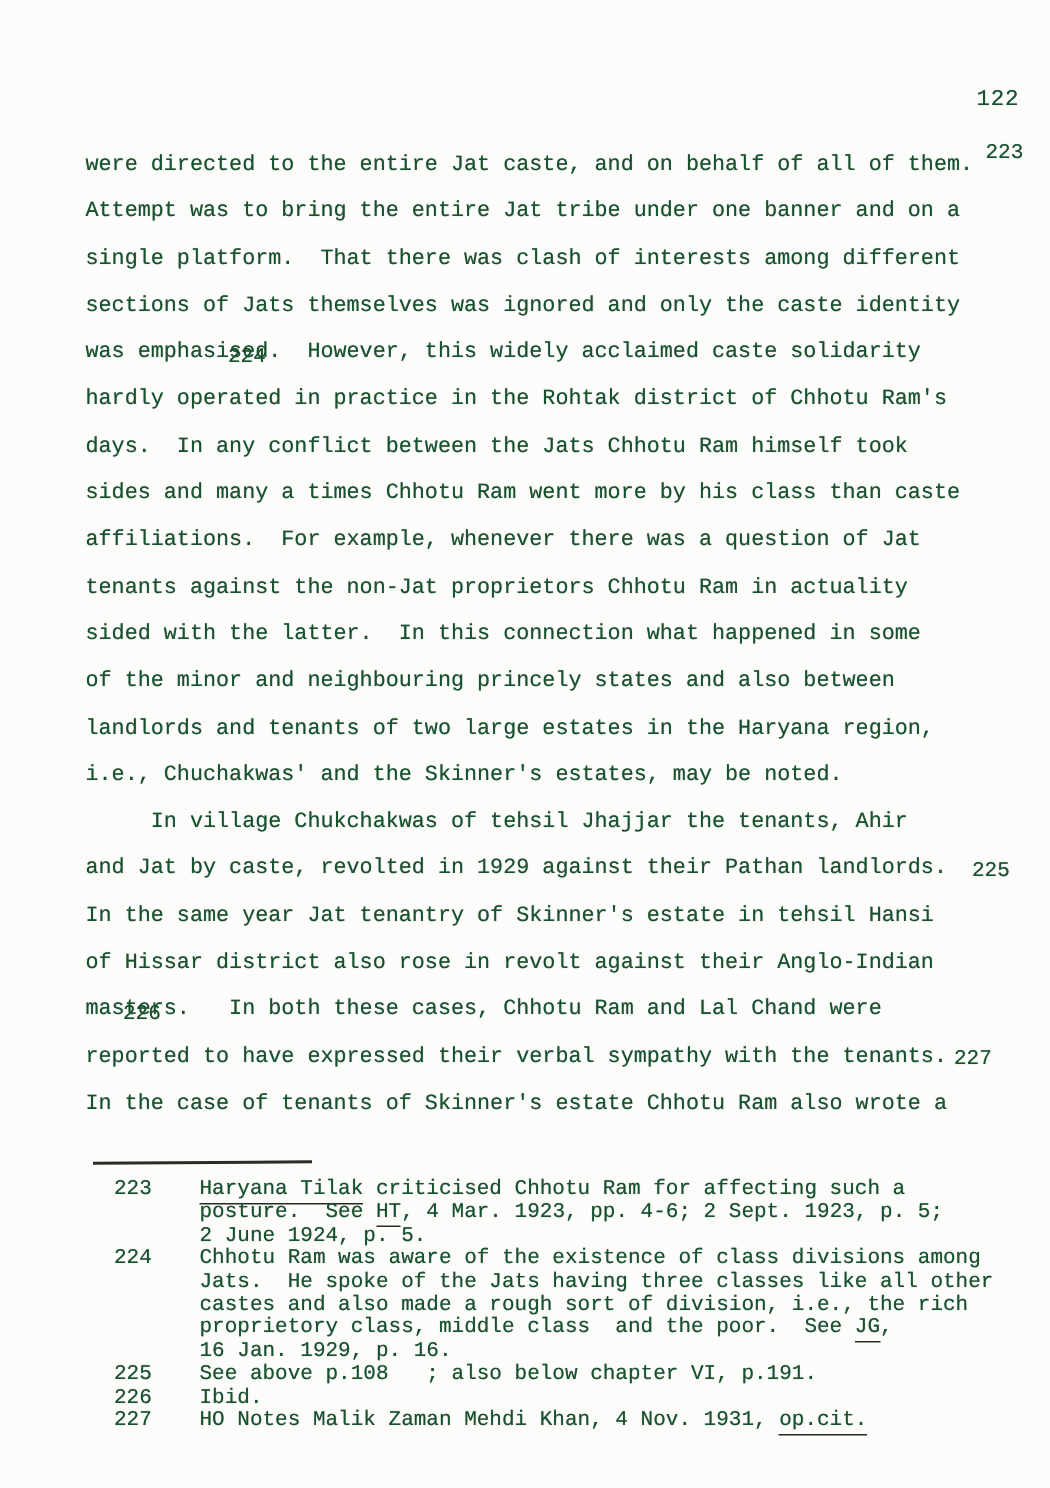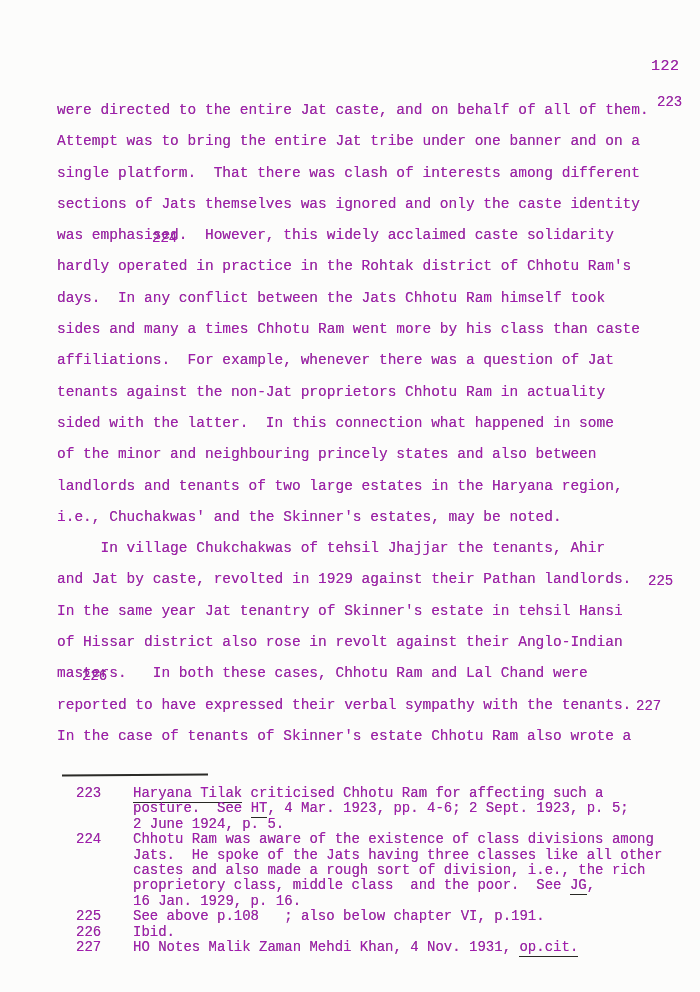--- a/index.html
+++ b/index.html
@@ -8,21 +8,21 @@
     background: #e8e8e6;
   }
   .page {
     position: relative;
     width: 700px;
     height: 992px;
     margin: 0 auto;
     background: #fcfcfb;
     overflow: hidden;
     font-family: "Liberation Mono", "DejaVu Sans Mono", monospace;
-    color: #a21caf;
+    color: #14532d;
   }
   .typed {
     text-shadow: 0 0 0.6px rgba(45, 42, 38, 0.55);
   }
   .page-number {
     position: absolute;
     top: 58px;
     left: 651px;
     font-size: 15px;
     letter-spacing: 0.5px;

